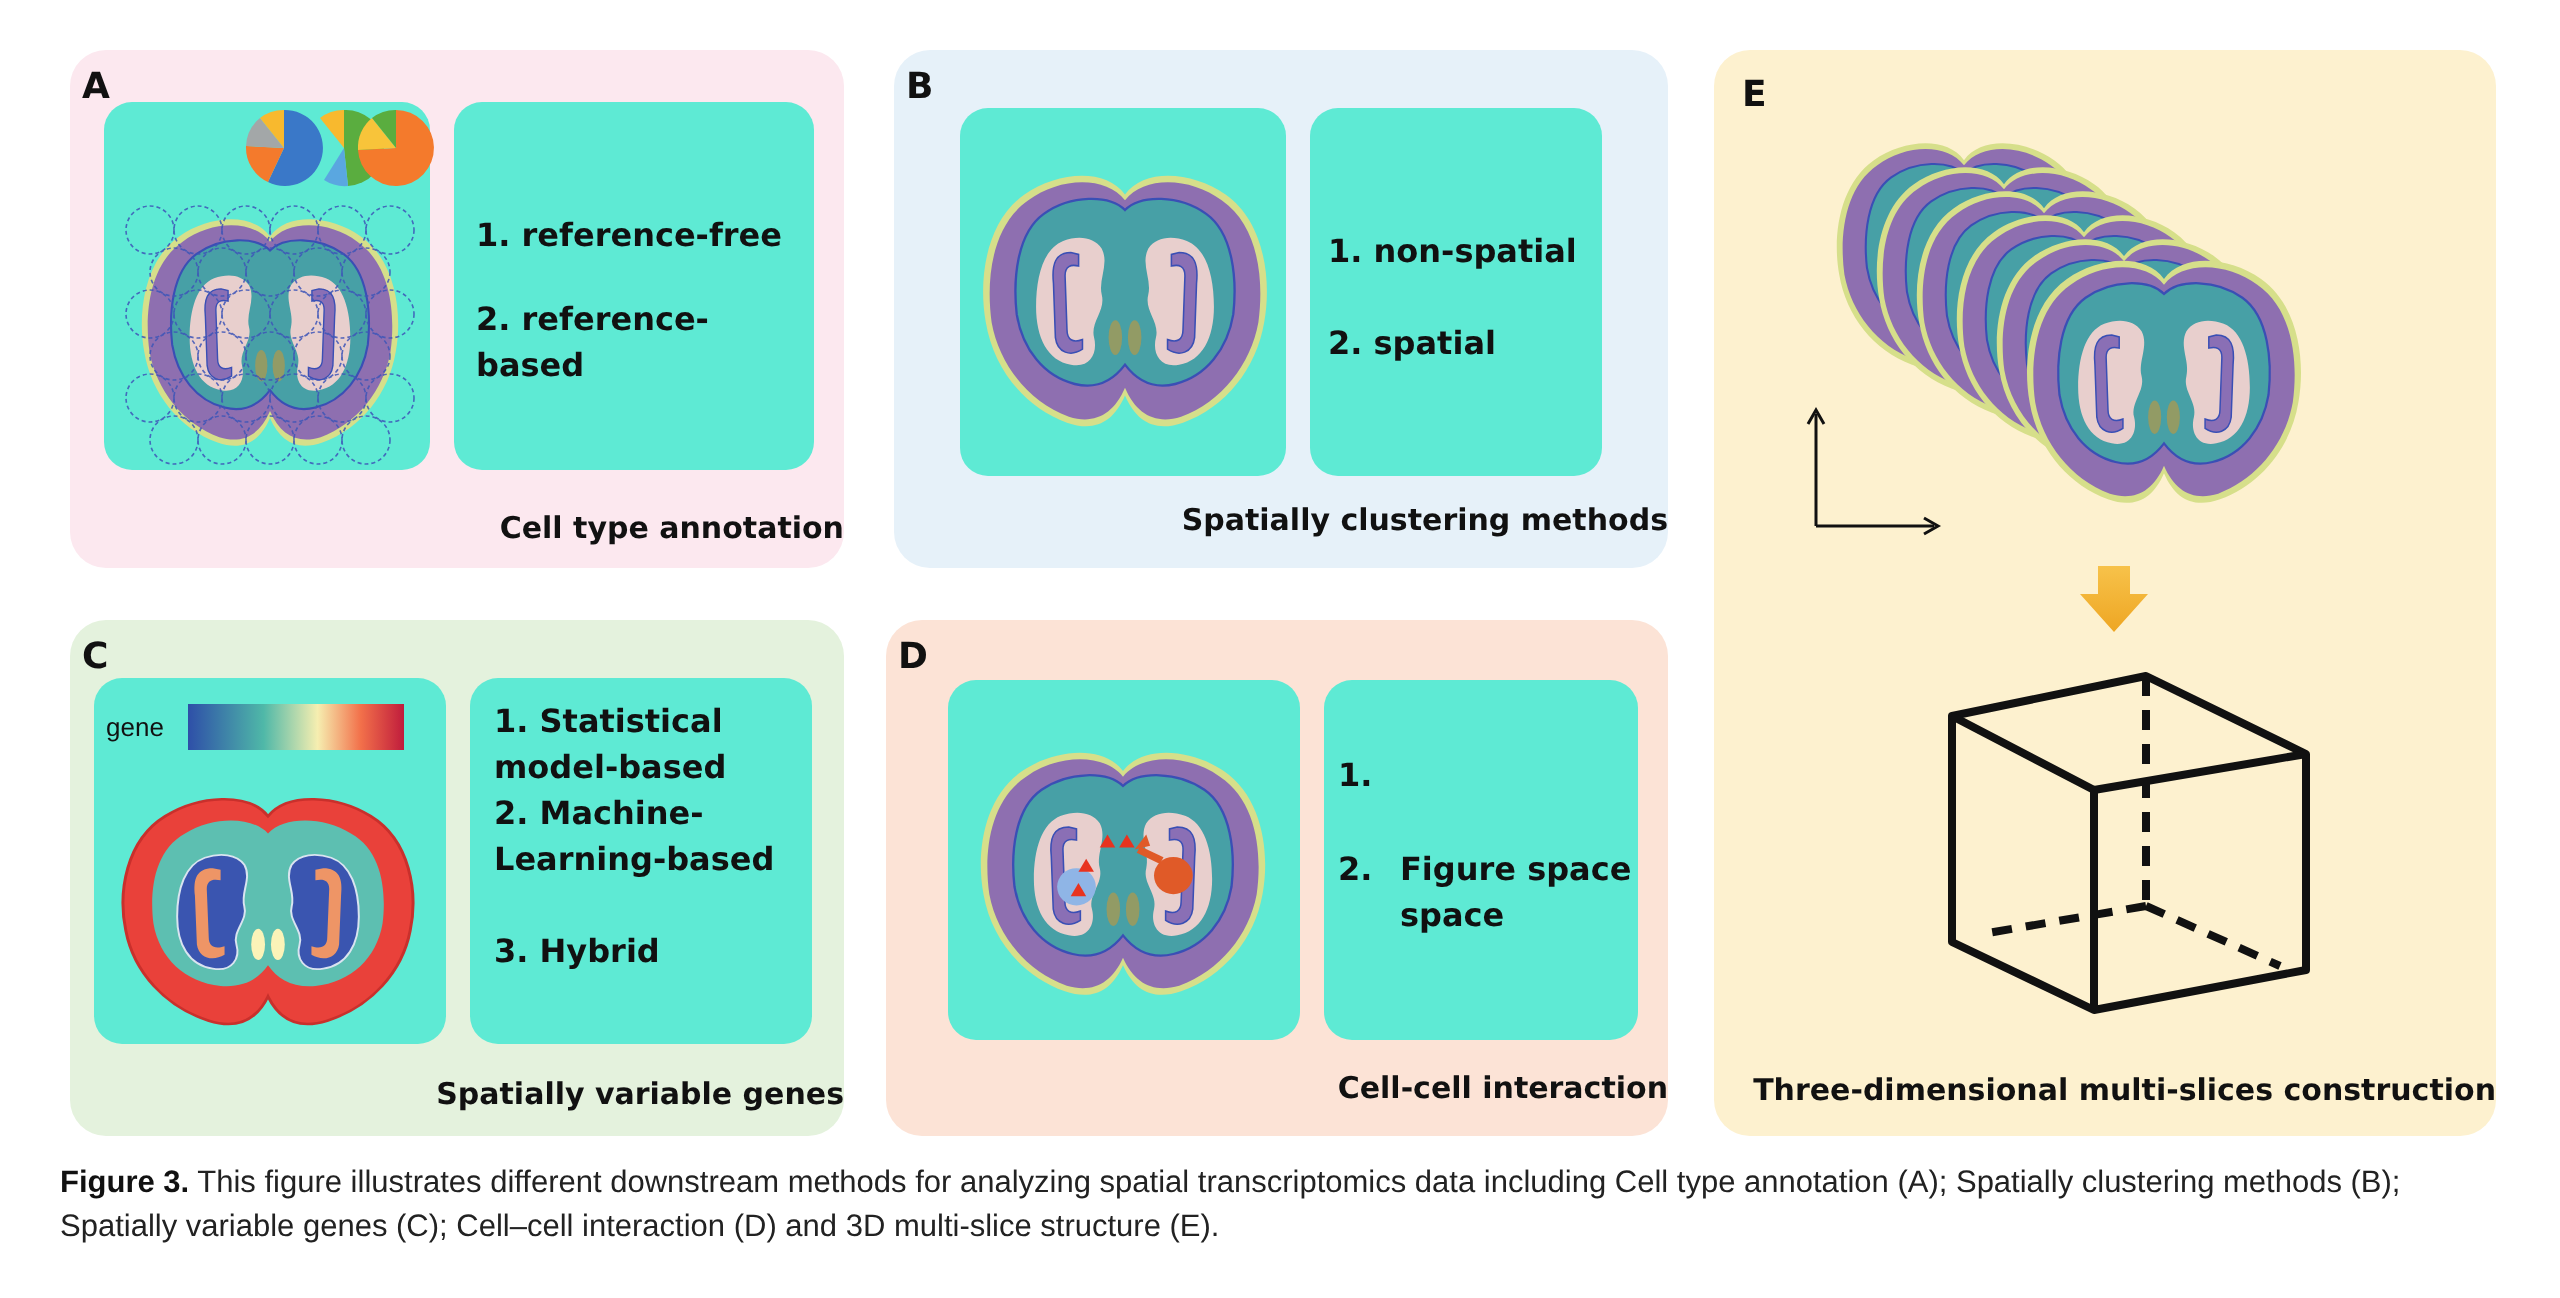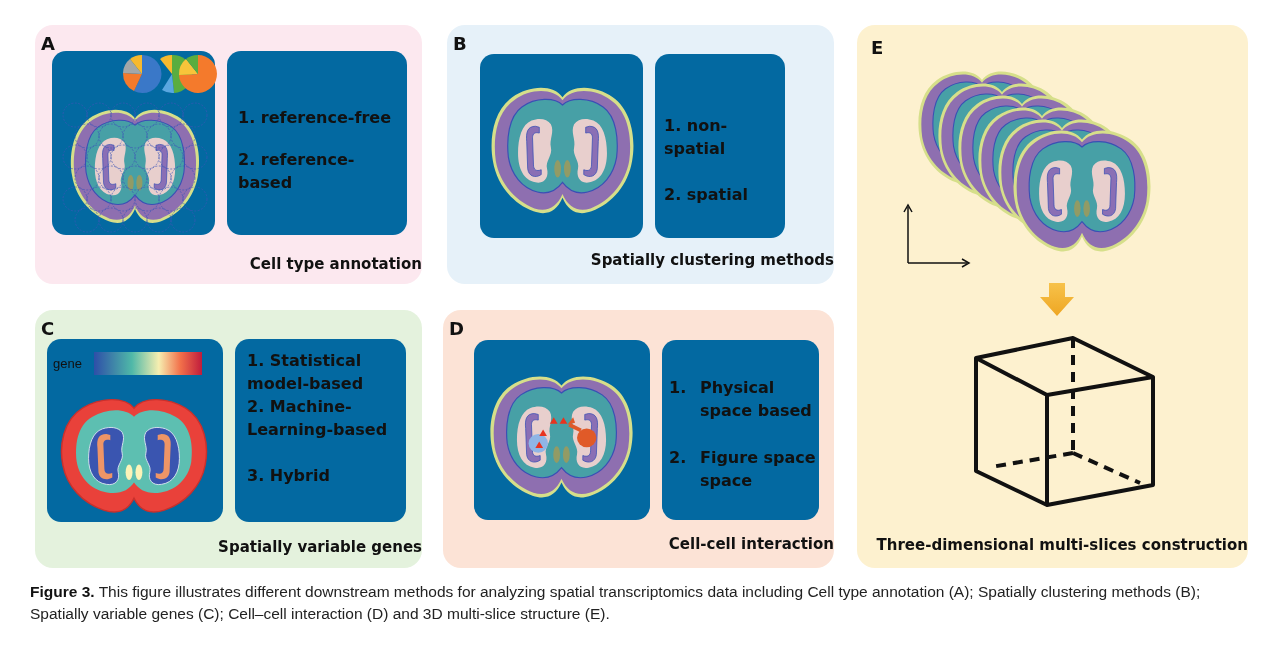--- a/index.html
+++ b/index.html
@@ -1,19 +1,19 @@
 <!DOCTYPE html>
 <html><head>
 <meta charset="utf-8">
 <style>
   html,body{margin:0;padding:0;background:#ffffff;}
   body{width:1280px;height:649px;position:relative;overflow:hidden;font-family:"DejaVu Sans","Liberation Sans",sans-serif;color:#111;}
   .panel{position:absolute;border-radius:18px;}
   .panel-letter{position:absolute;left:6px;top:8px;font-weight:bold;font-size:18px;}
-  .card{position:absolute;background:#0369a1;border-radius:14px;}
+  .card{position:absolute;background:#5eead4;border-radius:14px;}
   .methods{position:absolute;font-weight:bold;font-size:16px;line-height:23px;}
   .methods .m{margin:0;}
   .caption-title{position:absolute;left:0;right:0;text-align:right;font-weight:bold;font-size:15px;}
   .figure-caption{position:absolute;left:30px;top:581px;width:1230px;font-family:"Liberation Sans",sans-serif;font-size:15.5px;line-height:22px;color:#222;}
   .figure-caption b{color:#111;}
   svg{position:absolute;overflow:visible;}
 </style>
 </head>
 <body>
 
@@ -133,21 +133,21 @@
   <div class="caption-title" style="top:230px;">Cell type annotation</div>
 </div>
 
 <div class="panel" style="left:447px;top:25px;width:387px;height:259px;background:#e6f1f9;">
   <div class="panel-letter">B</div>
   <div class="card" style="left:33px;top:29px;width:163px;height:184px;">
     <svg style="left:5px;top:22px;" width="155" height="145" viewBox="0 0 155 145">
       <use href="#brain" x="0" y="0" width="155" height="145"></use>
     </svg>
   </div>
-  <div class="card" style="left:208px;top:29px;width:130px;height:184px;">
+  <div class="card" style="left:208px;top:29px;width:130px;height:184px;padding-left:16px;">
     <div class="methods" style="left:9px;top:60px;">
       <p class="m">1. non-spatial</p>
       <p class="m" style="margin-top:23px;">2. spatial</p>
     </div>
   </div>
   <div class="caption-title" style="top:226px;">Spatially clustering methods</div>
 </div>
 
 <div class="panel" style="left:35px;top:310px;width:387px;height:258px;background:#e4f2dd;">
   <div class="panel-letter">C</div>
@@ -186,21 +186,20 @@
         <path d="M86,64 L92,56 L94,62 Z" fill="#e05a28"></path>
         <path d="M88,64 L100,70" stroke="#e05a28" stroke-width="4"></path>
         <circle cx="106" cy="78" r="10" fill="#e05a28"></circle>
       </g>
     </svg>
   </div>
   <div class="card" style="left:219px;top:30px;width:157px;height:180px;">
     <div class="methods" style="left:7px;top:36px;width:150px;">
       <div style="display:flex;">
           <span style="width:31px;">1.</span>
-          <span><span>Physical</span><br><span>space based</span></span>
         </div>
       <div style="display:flex;margin-top:24px;">
           <span style="width:31px;">2.</span>
           <span><span>Figure space</span><br><span>space</span></span>
         </div>
     </div>
   </div>
   <div class="caption-title" style="top:225px;">Cell-cell interaction</div>
 </div>
 

